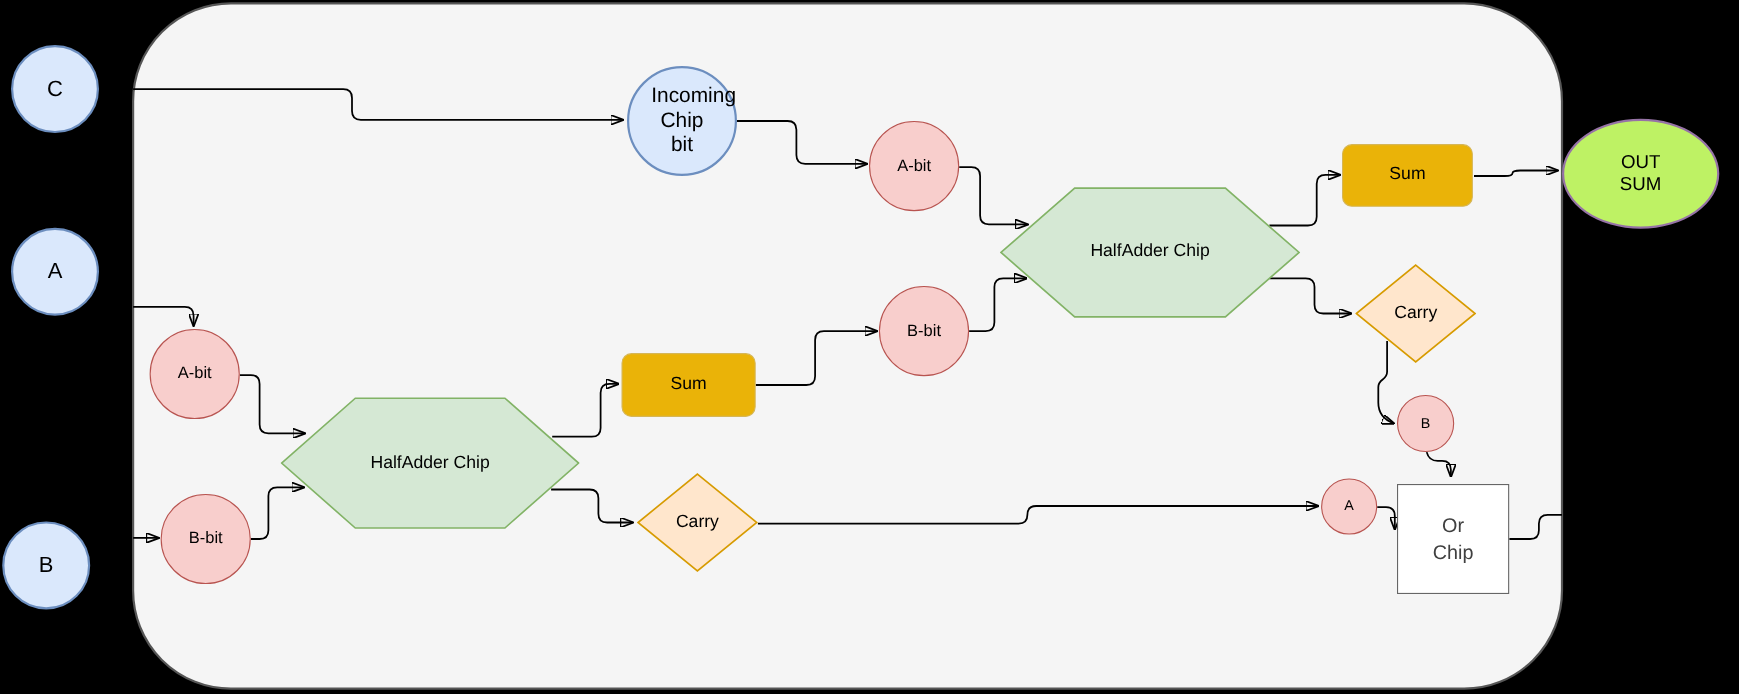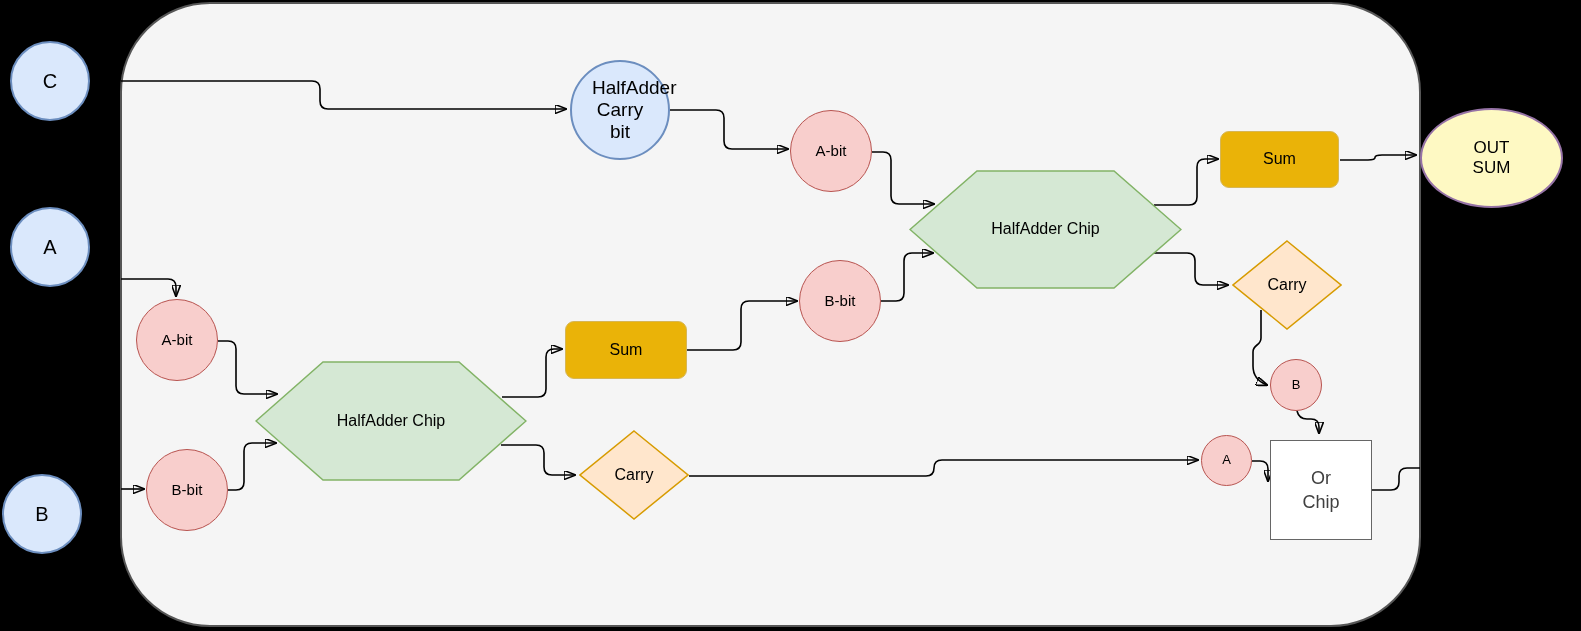--- a/index.html
+++ b/index.html
@@ -21,21 +21,21 @@
   }
   .lbl{display:block;}
   .wrap56 .lbl{width:56px;white-space:normal;}
   .wrap70 .lbl{width:70px;white-space:normal;}
   .wrap80 .lbl{width:80px;white-space:normal;}
   .wrap60 .lbl{width:60px;white-space:normal;line-height:1.35;}
   .circle{border-radius:50%;}
   .blue{background:#dae8fc;border:2px solid #6c8ebf;}
   .pink{background:#f8cecc;border:1.5px solid #b85450;}
   .yellow{background:#eab308;border:1.5px solid #d6b656;border-radius:9px;}
-  .purple{background:#fef9c3;border:2.5px solid #9673a6;border-radius:50%;justify-content:center;}
+  .purple{background:#bef264;border:2.5px solid #9673a6;border-radius:50%;justify-content:center;}
   .whitebox{background:#ffffff;border:1px solid #666;color:#404040;}
   .poly{background:transparent;border:none;}
   .poly svg{position:absolute;left:0;top:0;width:100%;height:100%;}
   .poly .lbl{position:relative;}
   .fill-green{fill:#d5e8d4;stroke:#82b366;stroke-width:1.5;}
   .fill-orange{fill:#ffe6cc;stroke:#d79b00;stroke-width:1.5;}
   .f20{font-size:20px;} .f19{font-size:19px;} .f17{font-size:17px;}
   .f16{font-size:16px;} .f15{font-size:15px;} .f13{font-size:13px;} .f18{font-size:18px;}
 </style>
 </head>
@@ -76,21 +76,21 @@
     <span class="lbl">C</span>
   </div>
   <div class="node circle blue f20" style="left:10px;top:207px;width:80px;height:80px;">
     <span class="lbl">A</span>
   </div>
   <div class="node circle blue f20" style="left:2px;top:474px;width:80px;height:80px;">
     <span class="lbl">B</span>
   </div>
 
   <div class="node circle blue f19 wrap56" style="left:570px;top:60px;width:100px;height:100px;">
-    <span class="lbl">HalfAdder Carry bit</span>
+    <span class="lbl">Incoming Chip bit</span>
   </div>
 
   <div class="node circle pink f15" style="left:790px;top:110px;width:82px;height:82px;">
     <span class="lbl">A-bit</span>
   </div>
   <div class="node circle pink f15" style="left:799px;top:260px;width:82px;height:82px;">
     <span class="lbl">B-bit</span>
   </div>
   <div class="node circle pink f15" style="left:136px;top:299px;width:82px;height:82px;">
     <span class="lbl">A-bit</span>

